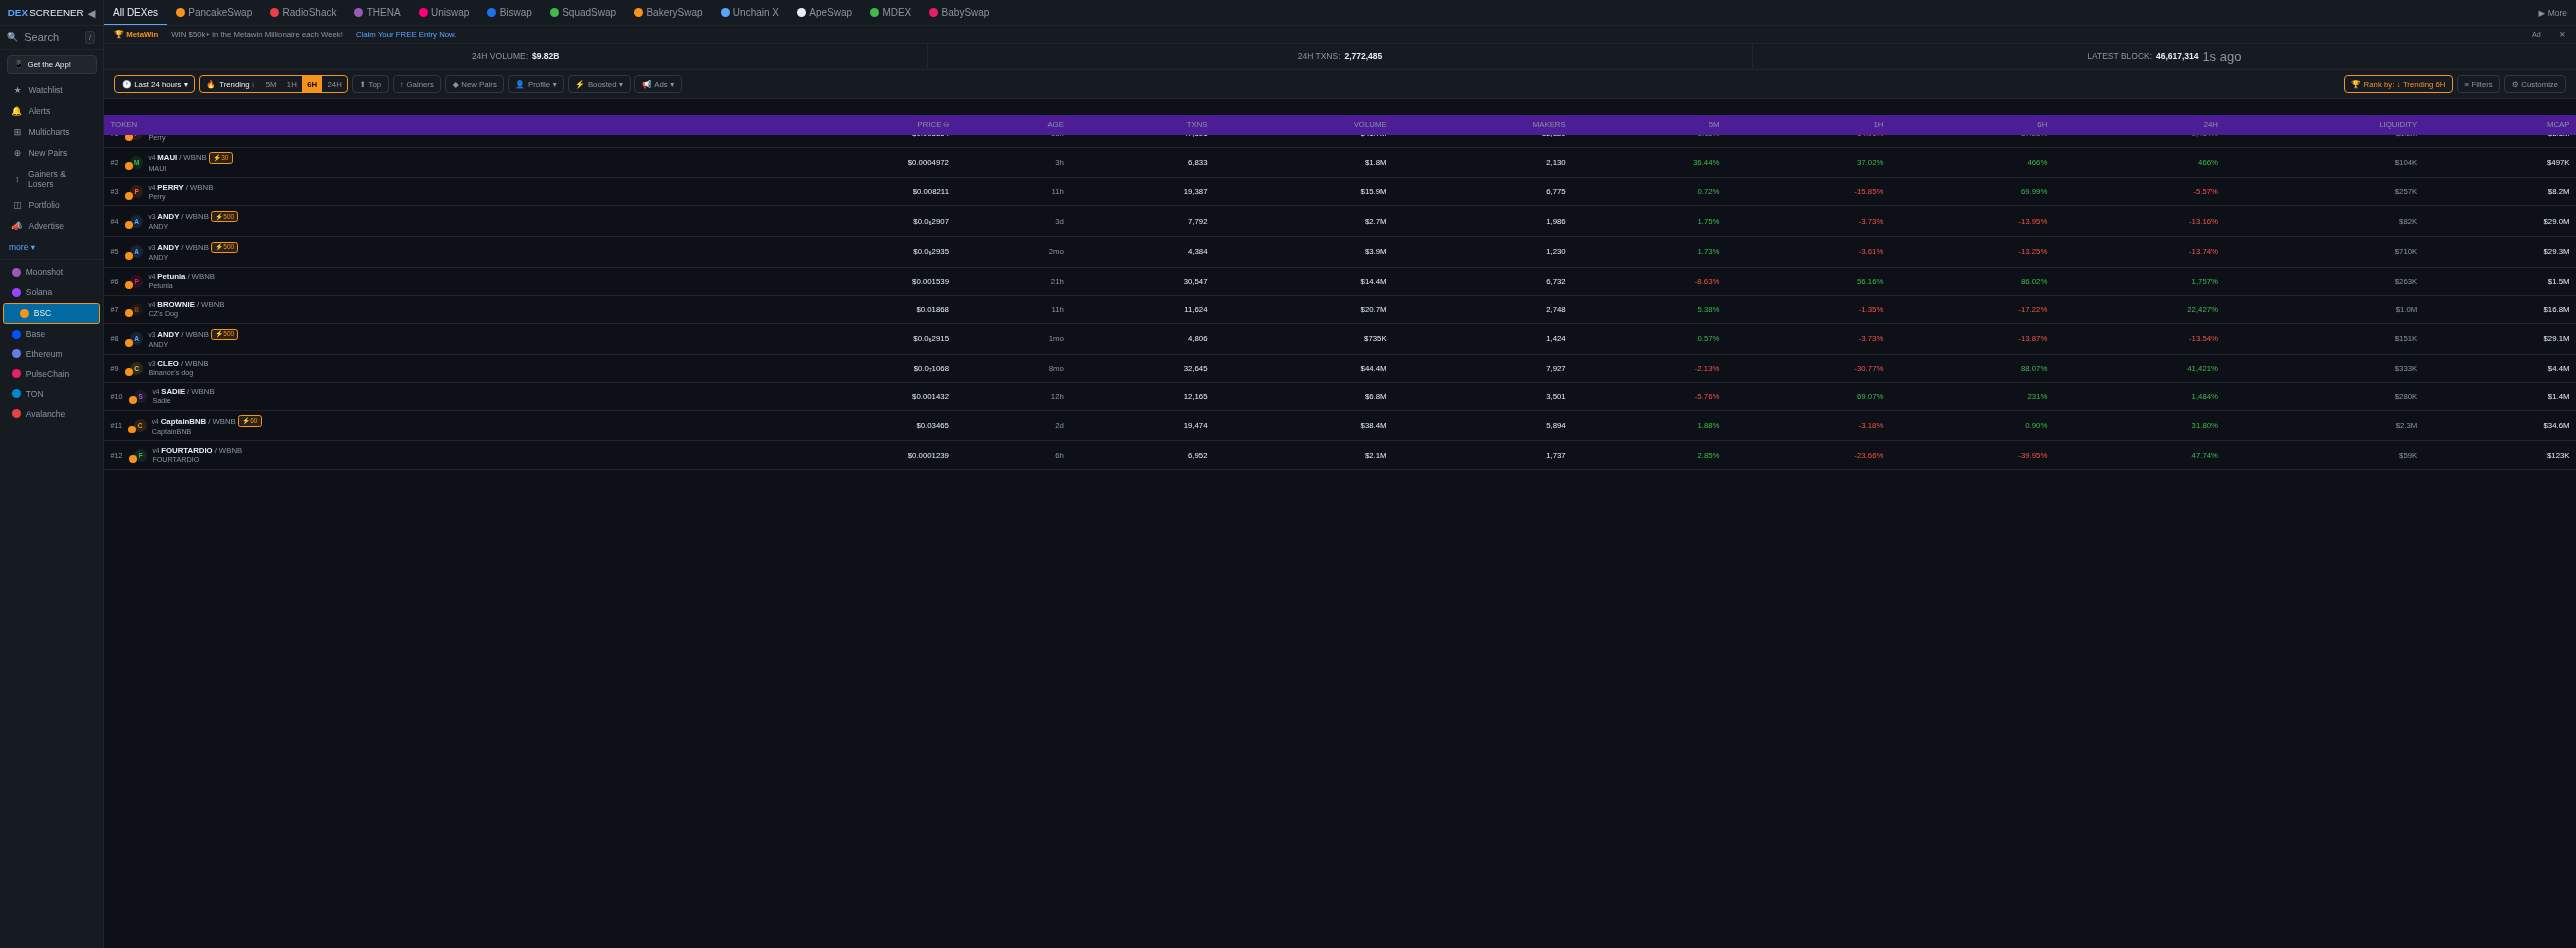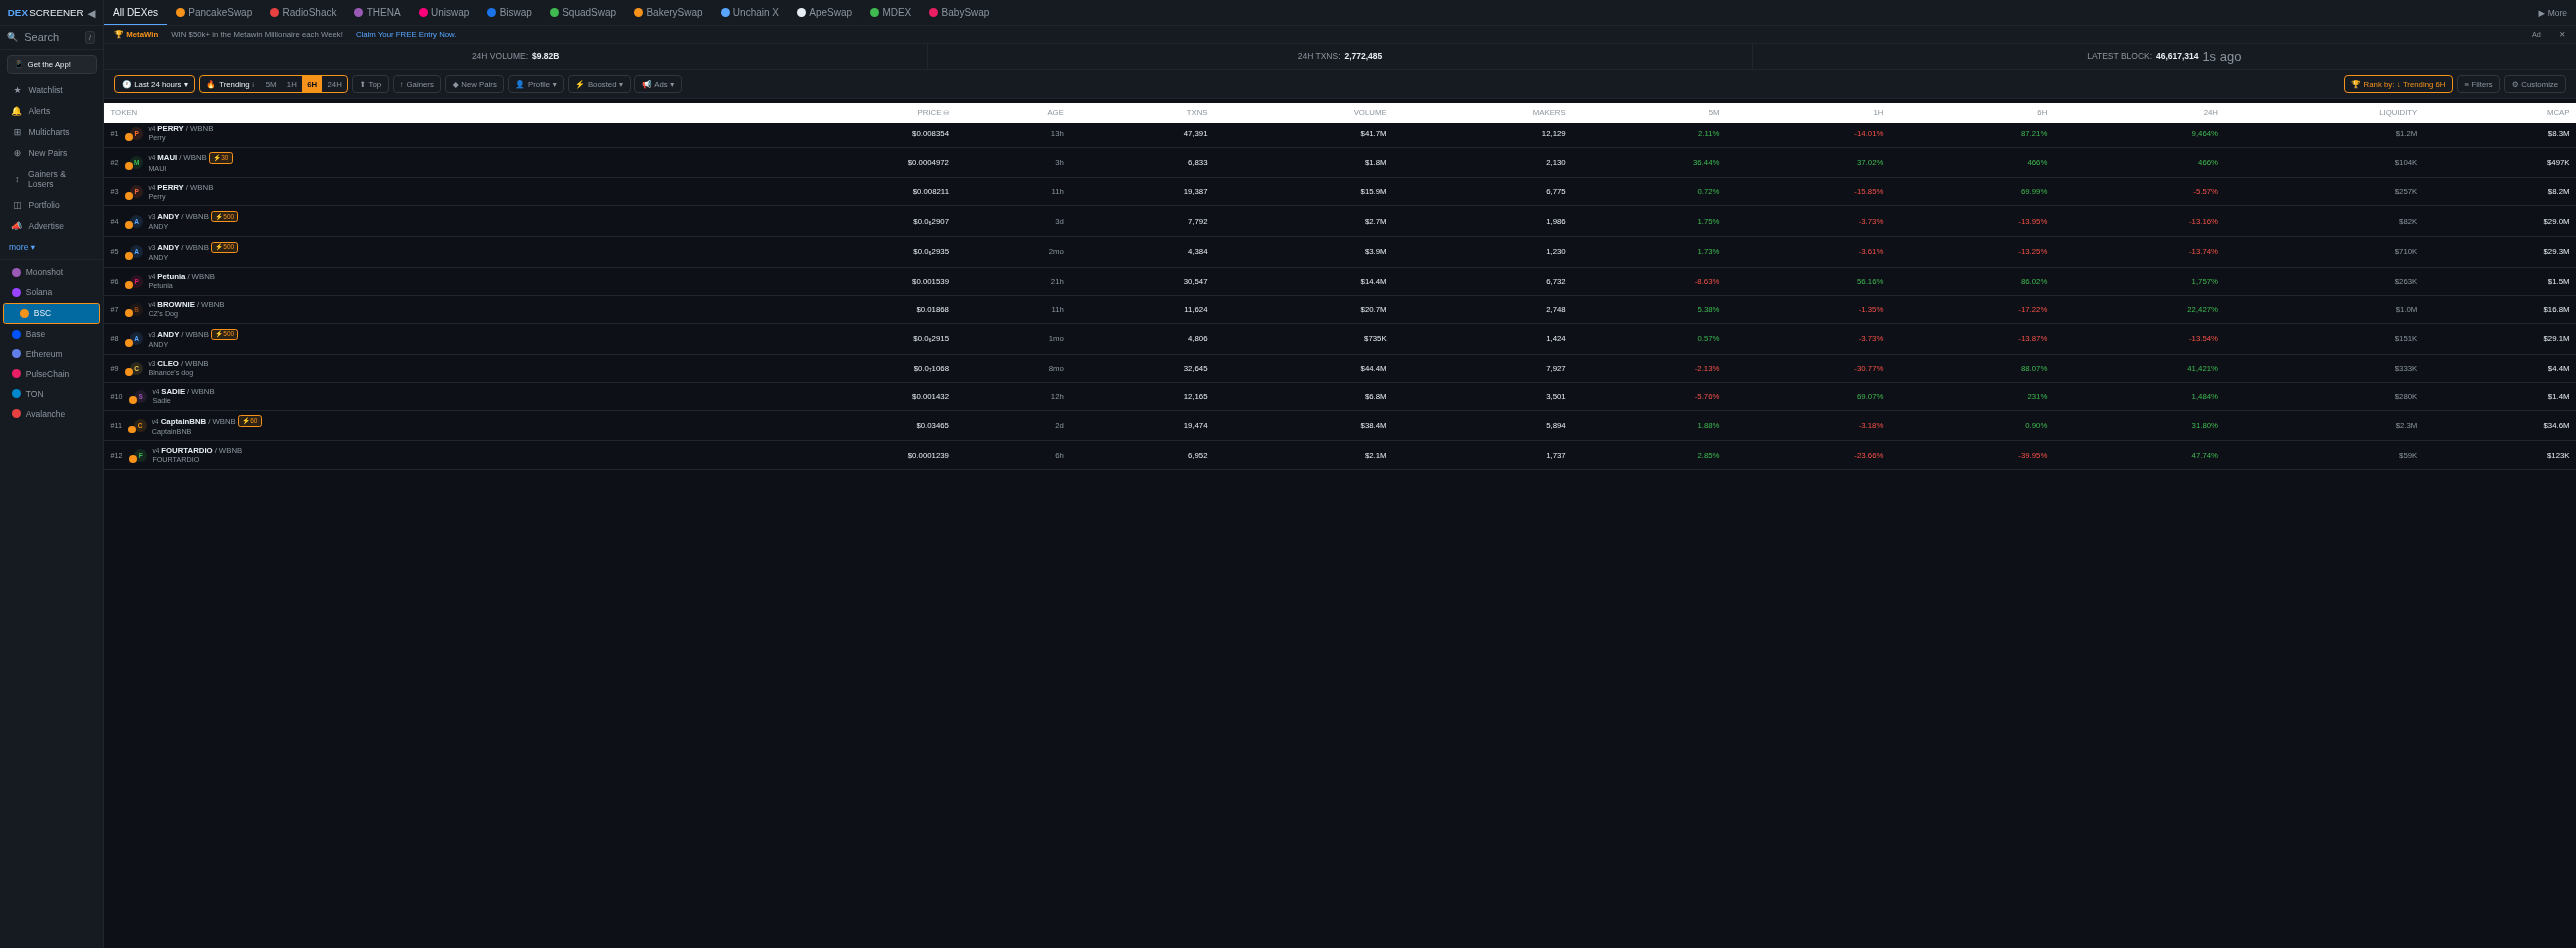--- a/index.html
+++ b/index.html
@@ -280,22 +280,22 @@
       overflow-y: auto;
       background: #0d1117;
     }
     table {
       width: 100%;
       border-collapse: collapse;
       font-size: 7.8px;
     }
     thead {
       position: sticky;
-      top: 4px;
-      background: #ffffff;
+      top: 16px;
+      background: #4c1d95;
       z-index: 10;
     }
     th {
       padding: 5.2px 6.5px;
       text-align: right;
       color: #8b949e;
       font-weight: 500;
       border-bottom: 0.7px solid #21262d;
       white-space: nowrap;
       cursor: pointer;

